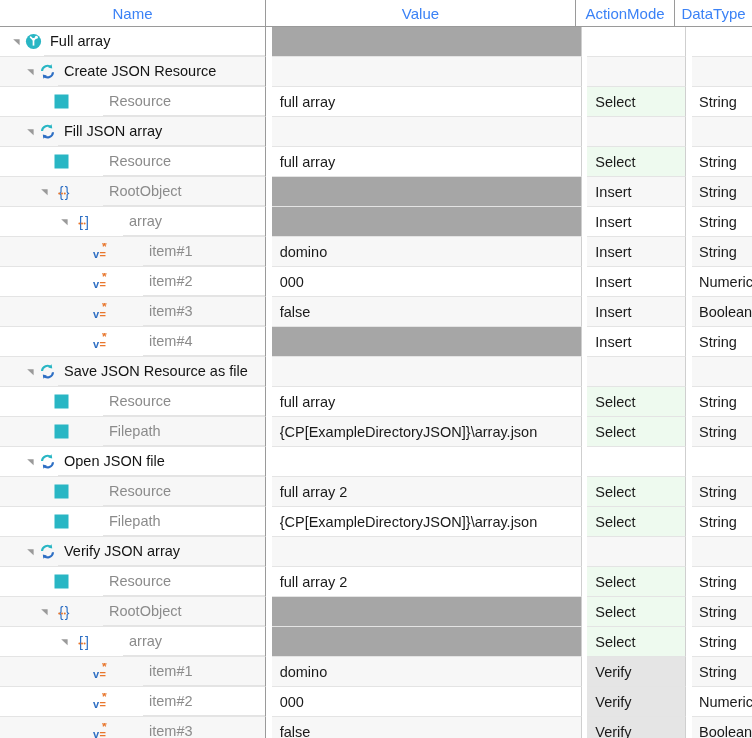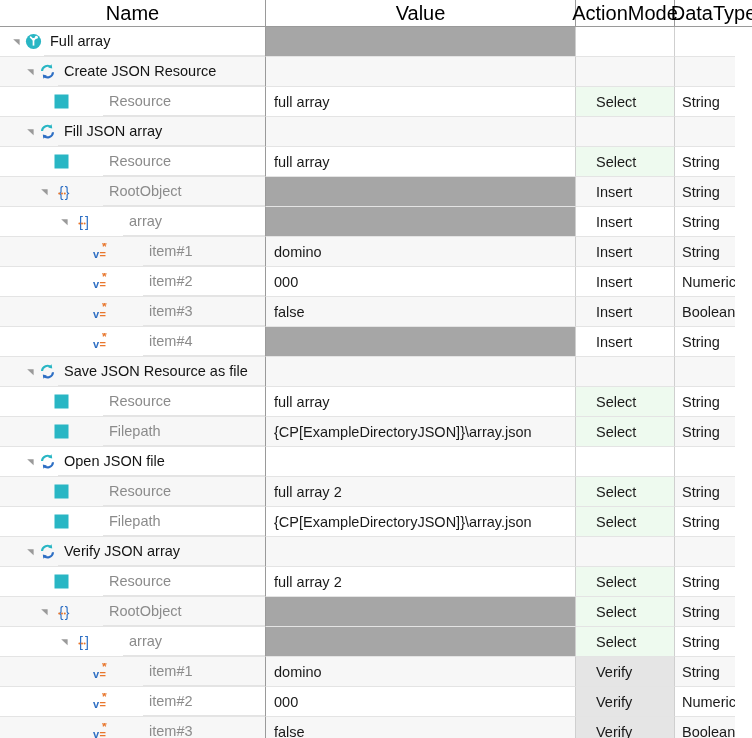--- a/index.html
+++ b/index.html
@@ -17,53 +17,53 @@
   }
   
   .hdr {
     display: flex;
     height: 27px;
     background: #ffffff;
     border-bottom: 1px solid #9a9a9a;
   }
   .hdr .hc {
     display: flex; align-items: center; justify-content: center;
-    color: #000000;
-    font-size: 20px;
+    color: #3b82f6;
+    font-size: 15px;
     height: 100%;
     border-right: 1px solid #9a9a9a;
     position: relative;
   }
   .hdr .hc:last-child { border-right: none; }
   .c-name   { width: 266px; }
   .c-value  { width: 310px; }
   .c-action { width: 99px;  }
   .c-type   { width: 77px;  }
 
   
-  .row { display: flex; height: 30px; }
+  .row { display: flex; height: 30px; justify-content: space-between; }
   .row.alt .cell { background: #f7f7f7; }
   .cell {
     height: 100%;
     border-right: 1px solid #cfcfcf;
     border-bottom: 1px solid #e4e4e4;
     background: #ffffff;
     display: flex; align-items: center;
     overflow: hidden;
     white-space: nowrap;
   }
   .cell.name {
     width: 266px;
     border-right: 1px solid #9a9a9a;
     padding: 0;
     background: transparent;
     position: relative;
   }
   .cell.value  { width: 310px; padding-left: 8px; }
-  .cell.action { width: 99px;  padding-left: 20px; }
+  .cell.action { width: 99px;  padding-left: 8px; }
   .cell.type   { width: 60px;  padding-left: 7px; border-right: none; }
 
   
   .namewrap { display: flex; align-items: center; height: 100%; width: 100%; }
   .twisty {
     width: 12px; flex: 0 0 12px;
     display: flex; align-items: center; justify-content: center;
     height: 100%;
   }
   .icon {

